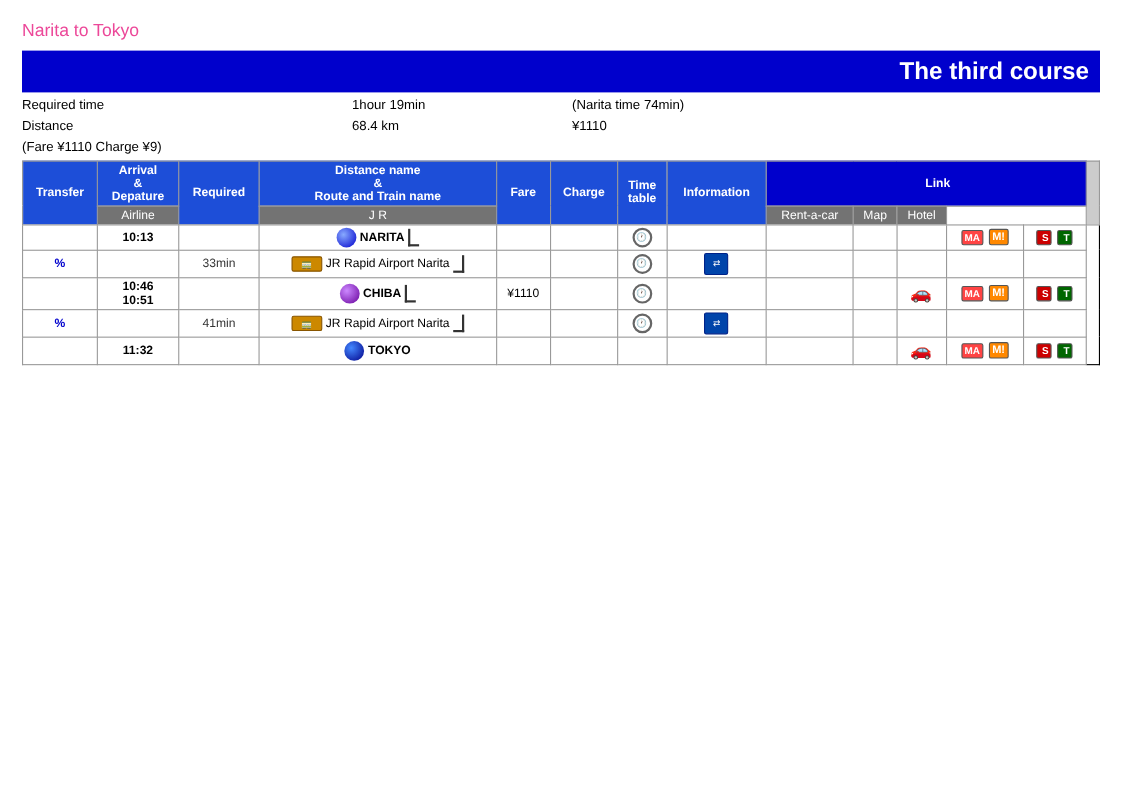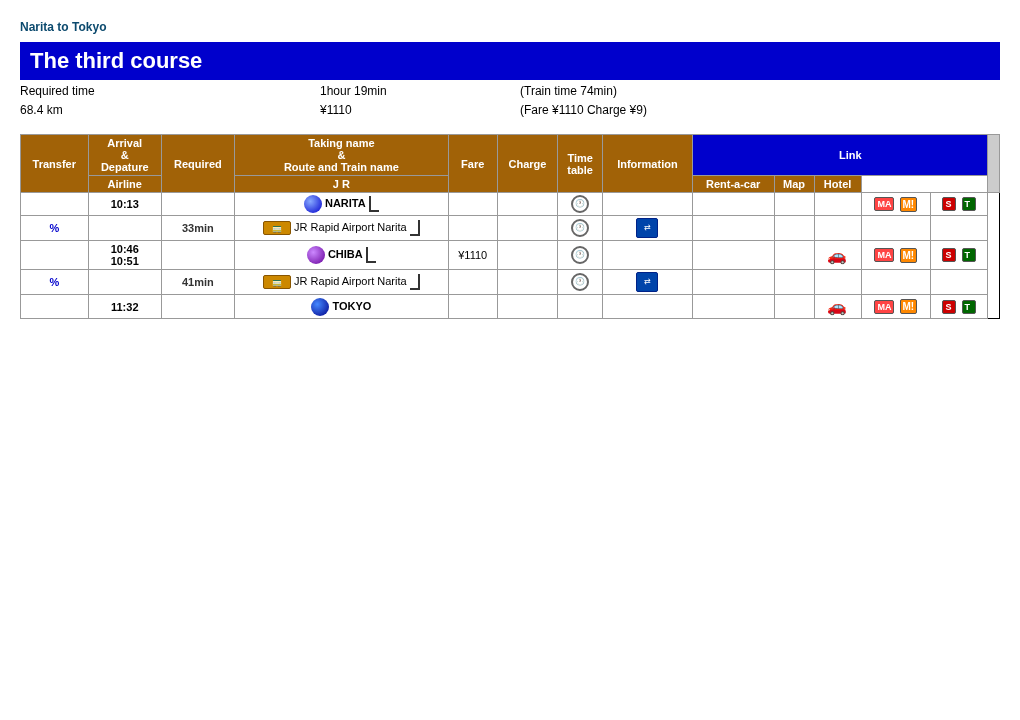--- a/index.html
+++ b/index.html
@@ -5,65 +5,65 @@
     * { margin: 0; padding: 0; box-sizing: border-box; }
     body {
       background: #fff;
       font-family: Arial, sans-serif;
       font-size: 12px;
       color: #000;
       padding: 20px;
     }
 
     .page-title {
-      font-size: 12px;
+      font-size: 16px;
       margin-bottom: 8px;
-      color: #0c4a6e;
-      font-weight: bold;
+      color: #ec4899;
     }
 
     .course-header {
       background: #0000cc;
       color: #fff;
       font-size: 22px;
       font-weight: bold;
       padding: 6px 10px;
       margin-bottom: 2px;
+      text-align: right;
     }
 
     .info-grid {
       display: grid;
       grid-template-columns: 300px 200px 300px;
-      margin-bottom: 14px;
+      margin-bottom: 2px;
       font-size: 12px;
       line-height: 1.6;
     }
 
     .main-table {
       border-collapse: collapse;
       width: 100%;
       border: 1px solid #000;
     }
 
     .main-table th, .main-table td {
       border: 1px solid #999;
       padding: 2px 4px;
       text-align: center;
       vertical-align: middle;
       font-size: 11px;
     }
 
     .header-blue {
-      background: #a16207;
-      color: #fff;
-      font-weight: bold;
+      background: #737373;
+      color: #fff;
+      font-weight: normal;
     }
 
     .header-row-top th {
-      background: #a16207;
+      background: #1d4ed8;
       color: #fff;
       font-weight: bold;
     }
 
     .header-row-top .link-header {
       background: #0000cc;
       color: #fff;
       padding-left: 25px;
     }
 
@@ -145,21 +145,21 @@
     .link-icon {
       display: inline-block;
       font-size: 9px;
       font-weight: bold;
       padding: 1px 2px;
       border: 1px solid #555;
       vertical-align: middle;
       margin: 1px;
       border-radius: 2px;
       min-width: 14px;
-      text-align: left;
+      text-align: right;
     }
 
     .link-ma { background: #ff4444; color: #fff; }
     .link-mi { background: #ff8800; color: #fff; font-size: 10px; }
     .link-s  { background: #cc0000; color: #fff; }
     .link-t  { background: #006600; color: #fff; }
 
     .corner-shape {
       display: inline-block;
       width: 10px;
@@ -184,21 +184,20 @@
 
     .time-cell {
       font-weight: bold;
       font-size: 11px;
       margin-left: 22px;
     }
 
     .min-text {
       font-size: 10px;
       color: #333;
-      font-weight: bold;
     }
 
     .percent-text {
       font-size: 13px;
       color: #0000cc;
       font-weight: bold;
     }
 
     td.scrollbar-col {
       background: #ccc;
@@ -214,21 +213,24 @@
 <div class="course-header">The third course</div>
 
 <div class="info-grid">
   <div>
     <span>Required time</span>
   </div>
   <div>
     <span>1hour 19min</span>
   </div>
   <div>
-    <span>(Train time   74min)</span>
+    <span>(Narita time   74min)</span>
+  </div>
+  <div>
+    <span>Distance</span>
   </div>
   <div>
     <span>68.4 km</span>
   </div>
   <div>
     <span>¥1110</span>
   </div>
   <div>
     <span>(Fare ¥1110   Charge ¥9)</span>
   </div>
@@ -238,21 +240,21 @@
   <thead>
     <tr class="header-row-top">
       <th rowspan="2" class="header-blue">Transfer</th>
       <th colspan="1" class="header-blue">
         <span>Arrival</span><br>
         <span>&amp;</span><br>
         <span>Depature</span>
       </th>
       <th rowspan="2" class="header-blue">Required</th>
       <th colspan="1" class="header-blue">
-        <span>Taking name</span><br>
+        <span>Distance name</span><br>
         <span>&amp;</span><br>
         <span>Route and Train name</span>
       </th>
       <th rowspan="2" class="header-blue">Fare</th>
       <th rowspan="2" class="header-blue">Charge</th>
       <th rowspan="2" class="header-blue">Time<br>table</th>
       <th rowspan="2" class="header-blue">Information</th>
       <th colspan="5" class="header-blue link-header">Link</th>
       <td rowspan="7" class="scrollbar-col"></td>
     </tr>

